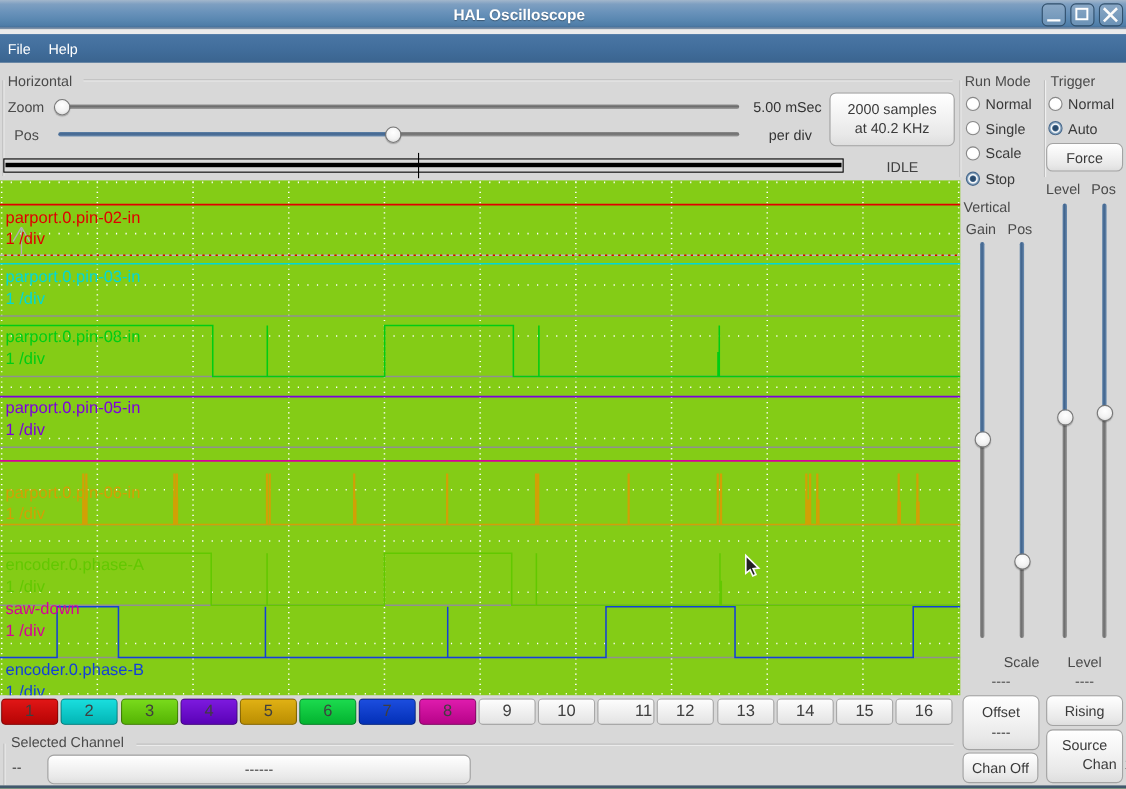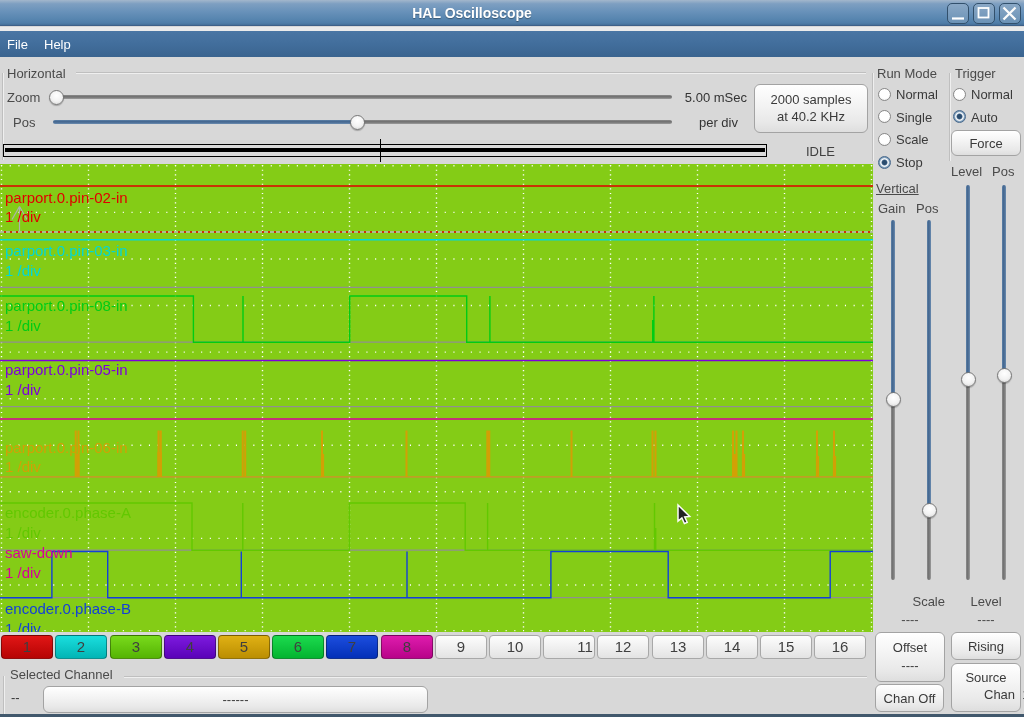--- a/index.html
+++ b/index.html
@@ -115,21 +115,21 @@
 <div class="abs" style="left:896px; top:155px;">Stop</div>
 
 <div class="abs glabel" style="left:955px; top:66px;">Trigger</div>
 <div class="abs etchv" style="left:949px; top:73px; width:1px; height:88px;"></div>
 <div class="abs radio" style="left:953px; top:87.5px;"></div>
 <div class="abs" style="left:971px; top:87px;">Normal</div>
 <div class="abs radio sel" style="left:953px; top:110px;"></div>
 <div class="abs" style="left:971px; top:110px;">Auto</div>
 <div class="abs btn" style="left:951px; top:130px; width:70px; height:26px; line-height:25px;">Force</div>
 
-<div class="abs glabel" style="left:876px; top:181px;text-decoration:underline;">Vertical</div>
+<div class="abs glabel" style="left:876px; top:181px;">Vertical</div>
 <div class="abs glabel" style="left:878px; top:201px;">Gain</div>
 <div class="abs glabel" style="left:916px; top:201px;">Pos</div>
 <div class="abs glabel" style="left:951px; top:164px;">Level</div>
 <div class="abs glabel" style="left:992px; top:164px;">Pos</div>
 
 <div class="abs vtrack blue-vt" style="left:891px; top:220px; height:180px;"></div>
 <div class="abs vtrack gray-vt" style="left:891px; top:398px; height:182px;"></div>
 <div class="abs knob" style="left:885.5px; top:392px;"></div>
 
 <div class="abs vtrack blue-vt" style="left:927px; top:220px; height:291px;"></div>

